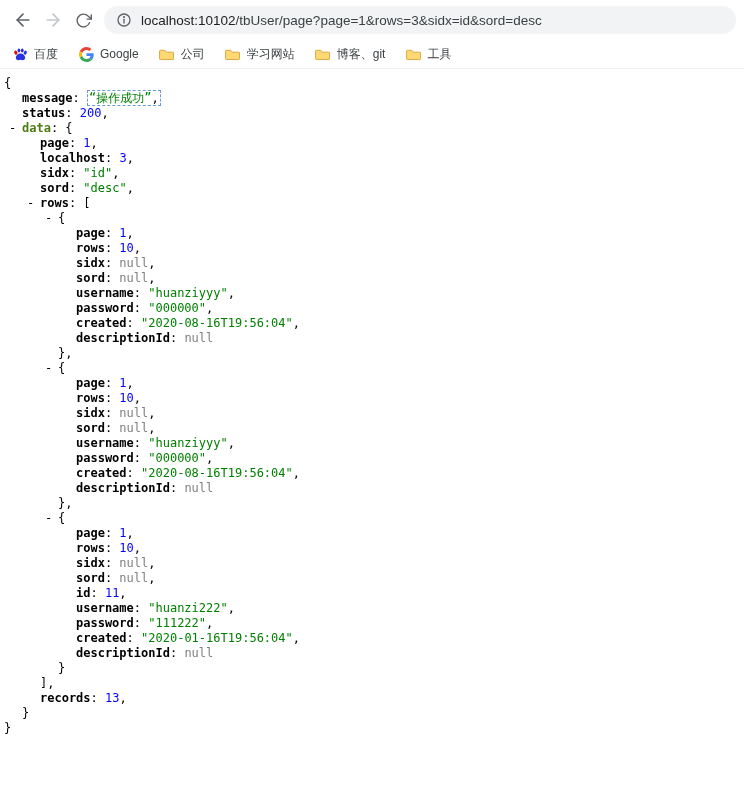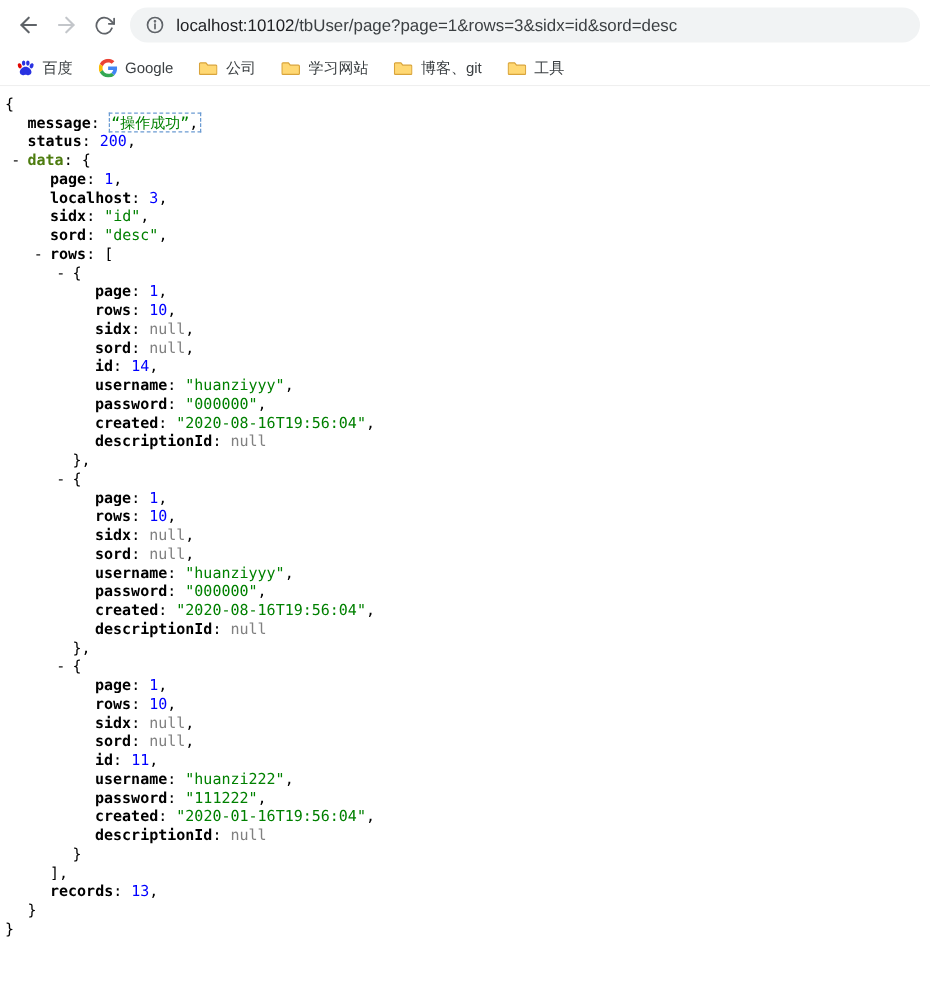--- a/index.html
+++ b/index.html
@@ -145,21 +145,20 @@
         <div class="jline" style="padding-left: 40px;"><span class="jt-k" style="color: rgb(0, 0, 0);">page</span><span class="jt-p" style="color: rgb(0, 0, 0);">: </span><span class="jt-n" style="color: rgb(0, 0, 255);">1</span><span class="jt-p" style="color: rgb(0, 0, 0);">,</span></div>
         <div class="jline" style="padding-left: 40px;"><span class="jt-k" style="color: rgb(0, 0, 0);">localhost</span><span class="jt-p" style="color: rgb(0, 0, 0);">: </span><span class="jt-n" style="color: rgb(0, 0, 255);">3</span><span class="jt-p" style="color: rgb(0, 0, 0);">,</span></div>
         <div class="jline" style="padding-left: 40px;"><span class="jt-k" style="color: rgb(0, 0, 0);">sidx</span><span class="jt-p" style="color: rgb(0, 0, 0);">: </span><span class="jt-s" style="color: rgb(0, 128, 0);">"id"</span><span class="jt-p" style="color: rgb(0, 0, 0);">,</span></div>
         <div class="jline" style="padding-left: 40px;"><span class="jt-k" style="color: rgb(0, 0, 0);">sord</span><span class="jt-p" style="color: rgb(0, 0, 0);">: </span><span class="jt-s" style="color: rgb(0, 128, 0);">"desc"</span><span class="jt-p" style="color: rgb(0, 0, 0);">,</span></div>
         <div class="jline" style="padding-left: 40px;"><span class="jcol">-</span><span class="jt-k" style="color: rgb(0, 0, 0);">rows</span><span class="jt-p" style="color: rgb(0, 0, 0);">: [</span></div>
         <div class="jline" style="padding-left: 58px;"><span class="jcol">-</span><span class="jt-p" style="color: rgb(0, 0, 0);">{</span></div>
         <div class="jline" style="padding-left: 76px;"><span class="jt-k" style="color: rgb(0, 0, 0);">page</span><span class="jt-p" style="color: rgb(0, 0, 0);">: </span><span class="jt-n" style="color: rgb(0, 0, 255);">1</span><span class="jt-p" style="color: rgb(0, 0, 0);">,</span></div>
         <div class="jline" style="padding-left: 76px;"><span class="jt-k" style="color: rgb(0, 0, 0);">rows</span><span class="jt-p" style="color: rgb(0, 0, 0);">: </span><span class="jt-n" style="color: rgb(0, 0, 255);">10</span><span class="jt-p" style="color: rgb(0, 0, 0);">,</span></div>
         <div class="jline" style="padding-left: 76px;"><span class="jt-k" style="color: rgb(0, 0, 0);">sidx</span><span class="jt-p" style="color: rgb(0, 0, 0);">: </span><span class="jt-u" style="color: rgb(128, 128, 128);">null</span><span class="jt-p" style="color: rgb(0, 0, 0);">,</span></div>
         <div class="jline" style="padding-left: 76px;"><span class="jt-k" style="color: rgb(0, 0, 0);">sord</span><span class="jt-p" style="color: rgb(0, 0, 0);">: </span><span class="jt-u" style="color: rgb(128, 128, 128);">null</span><span class="jt-p" style="color: rgb(0, 0, 0);">,</span></div>
-        <div class="jline" style="padding-left: 76px;"><span class="jt-k" style="color: rgb(0, 0, 0);">id</span><span class="jt-p" style="color: rgb(0, 0, 0);">: </span><span class="jt-n" style="color: rgb(0, 0, 255);">14</span><span class="jt-p" style="color: rgb(0, 0, 0);">,</span></div>
         <div class="jline" style="padding-left: 76px;"><span class="jt-k" style="color: rgb(0, 0, 0);">username</span><span class="jt-p" style="color: rgb(0, 0, 0);">: </span><span class="jt-s" style="color: rgb(0, 128, 0);">"huanziyyy"</span><span class="jt-p" style="color: rgb(0, 0, 0);">,</span></div>
         <div class="jline" style="padding-left: 76px;"><span class="jt-k" style="color: rgb(0, 0, 0);">password</span><span class="jt-p" style="color: rgb(0, 0, 0);">: </span><span class="jt-s" style="color: rgb(0, 128, 0);">"000000"</span><span class="jt-p" style="color: rgb(0, 0, 0);">,</span></div>
         <div class="jline" style="padding-left: 76px;"><span class="jt-k" style="color: rgb(0, 0, 0);">created</span><span class="jt-p" style="color: rgb(0, 0, 0);">: </span><span class="jt-s" style="color: rgb(0, 128, 0);">"2020-08-16T19:56:04"</span><span class="jt-p" style="color: rgb(0, 0, 0);">,</span></div>
         <div class="jline" style="padding-left: 76px;"><span class="jt-k" style="color: rgb(0, 0, 0);">descriptionId</span><span class="jt-p" style="color: rgb(0, 0, 0);">: </span><span class="jt-u" style="color: rgb(128, 128, 128);">null</span></div>
         <div class="jline" style="padding-left: 58px;"><span class="jt-p" style="color: rgb(0, 0, 0);">},</span></div>
         <div class="jline" style="padding-left: 58px;"><span class="jcol">-</span><span class="jt-p" style="color: rgb(0, 0, 0);">{</span></div>
         <div class="jline" style="padding-left: 76px;"><span class="jt-k" style="color: rgb(0, 0, 0);">page</span><span class="jt-p" style="color: rgb(0, 0, 0);">: </span><span class="jt-n" style="color: rgb(0, 0, 255);">1</span><span class="jt-p" style="color: rgb(0, 0, 0);">,</span></div>
         <div class="jline" style="padding-left: 76px;"><span class="jt-k" style="color: rgb(0, 0, 0);">rows</span><span class="jt-p" style="color: rgb(0, 0, 0);">: </span><span class="jt-n" style="color: rgb(0, 0, 255);">10</span><span class="jt-p" style="color: rgb(0, 0, 0);">,</span></div>
         <div class="jline" style="padding-left: 76px;"><span class="jt-k" style="color: rgb(0, 0, 0);">sidx</span><span class="jt-p" style="color: rgb(0, 0, 0);">: </span><span class="jt-u" style="color: rgb(128, 128, 128);">null</span><span class="jt-p" style="color: rgb(0, 0, 0);">,</span></div>
         <div class="jline" style="padding-left: 76px;"><span class="jt-k" style="color: rgb(0, 0, 0);">sord</span><span class="jt-p" style="color: rgb(0, 0, 0);">: </span><span class="jt-u" style="color: rgb(128, 128, 128);">null</span><span class="jt-p" style="color: rgb(0, 0, 0);">,</span></div>

